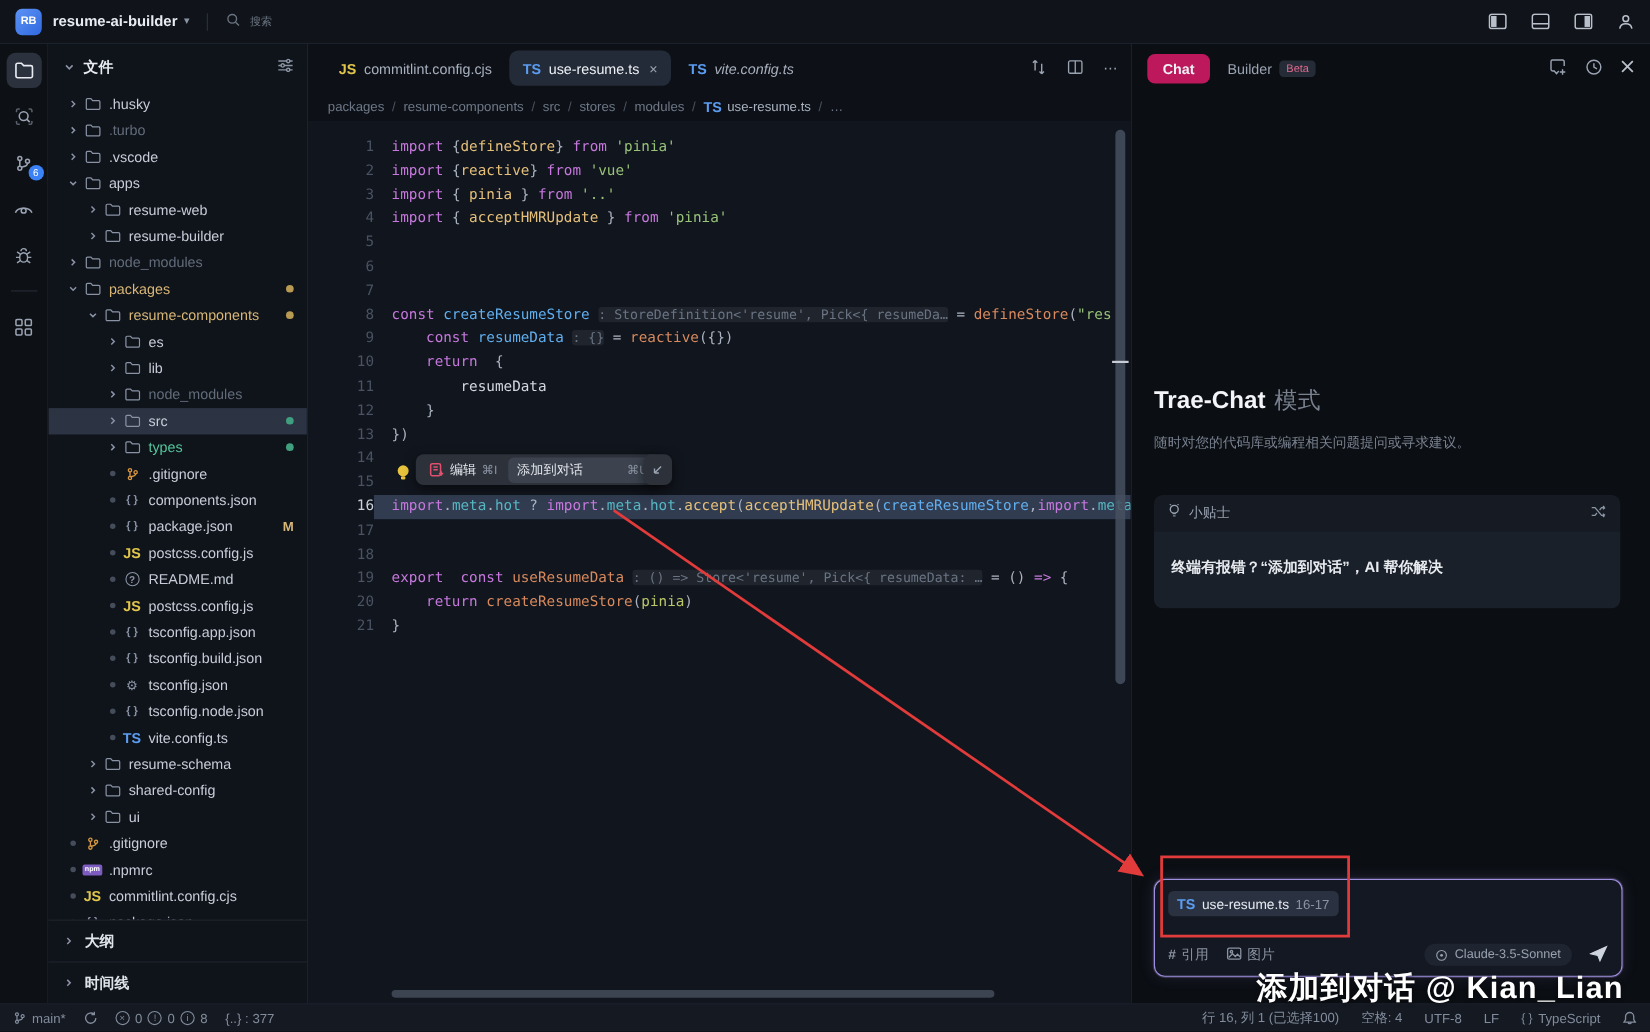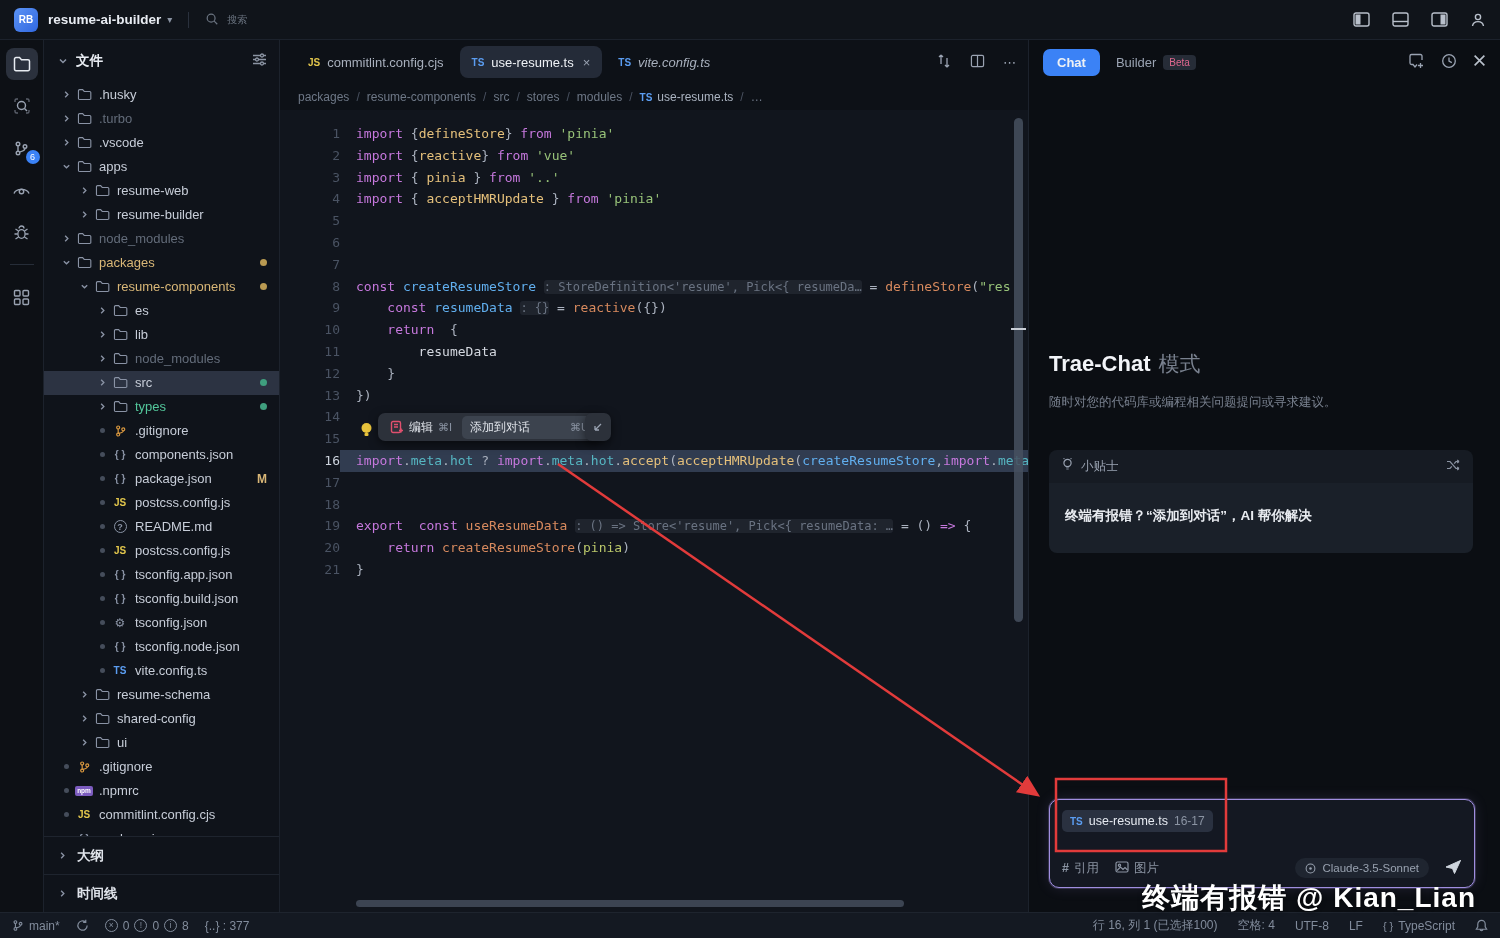--- a/index.html
+++ b/index.html
@@ -45,21 +45,21 @@
   .trow .chv { color:#8a93a5; }
   .trow .predot { width:5px; height:5px; border-radius:50%; background:#454d5b; }
   .trow .iconbox { width:20px; display:flex; align-items:center; justify-content:center; flex:0 0 20px; margin-right:5px; }
   .trow.dim .lbl { color:#636c7a; }
   .trow.mod .lbl { color:#d9b777; }
   .trow.new .lbl { color:#53c79b; }
   .trow .rbadge { margin-left:auto; margin-right:12px; }
   .dot-mod { width:7px; height:7px; border-radius:50%; background:#b99a52; display:block; }
   .dot-new { width:7px; height:7px; border-radius:50%; background:#3f9f7e; display:block; }
   .m-badge { color:#d9b777; font-size:12px; font-weight:600; }
-  .fi { font-weight:bold; font-size:10px; letter-spacing:0; }
+  .fi { font-weight:bold; font-size:13px; letter-spacing:0; }
   .fi-js { color:#e2c64c; }
   .fi-ts { color:#5b9df1; }
   .fi-json { color:#8a93a5; font-size:10px; font-weight:600; }
   .fi-gear { color:#8a93a5; font-size:12px; font-weight:normal; }
   .fi-readme { color:#8a93a5; width:13px; height:13px; border:1.2px solid #8a93a5; border-radius:50%;
     display:inline-flex; align-items:center; justify-content:center; font-size:9px; }
   .fi-npm { background:#7c5cbf; color:#fff; font-size:6.5px; padding:1.5px 2.5px; border-radius:2px; }
   .sb-sec { height:38px; border-top:1px solid #1e242e; display:flex; align-items:center;
     padding:0 14px; gap:10px; font-weight:700; color:#dfe3ea; font-size:13.5px; }
   
@@ -101,21 +101,21 @@
   
   .vscroll { position:absolute; top:8px; right:5px; width:9px; height:504px; background:#47505f;
     border-radius:5px; opacity:.85; }
   .vmark { position:absolute; top:218px; right:2px; width:15px; height:2px; background:#c8cdd6; }
   .hscroll { position:absolute; bottom:5px; left:76px; width:548px; height:7px; background:#3c4452;
     border-radius:4px; }
   
   .chat { width:472px; background:#0b0e13; border-left:1px solid #1c222c; position:relative; }
   .ch-head { height:44px; display:flex; align-items:center; padding:0 14px; gap:16px; }
   .ch-tab { padding:6px 14px; border-radius:7px; font-size:13px; color:#9aa3b2; }
-  .ch-tab.active { background:#3b82f6; color:#eef1f5; font-weight:600; }
+  .ch-tab.active { background:#be185d; color:#eef1f5; font-weight:600; }
   .ch-builder { display:flex; align-items:center; gap:7px; color:#9aa3b2; font-size:13px;text-align:right; }
   .beta { background:#262c37; color:#e0688f; font-size:10px; padding:2px 6px; border-radius:4px; }
   .ch-icons { margin-left:auto; display:flex; align-items:center; gap:16px; color:#9aa3b2; }
   .ch-title-blk { position:absolute; left:20px; top:310px; }
   .ch-title { font-size:22px; font-weight:bold; color:#f2f4f8; }
   .ch-title .mode { color:#79818f; font-weight:normal; margin-left:8px; font-size:21px; }
   .ch-sub { margin-top:16px; color:#79818f; font-size:12.5px; }
   .tipcard { position:absolute; left:20px; right:27px; top:410px; }
   .tip-head { display:flex; align-items:center; gap:7px; color:#9aa3b2; font-size:12.5px;
     background:#161b23; border-radius:8px 8px 0 0; padding:8px 12px; }
@@ -869,14 +869,14 @@
   <svg class="overlay" width="1500" height="938" viewBox="0 0 1500 938">
     <defs>
       <marker id="arrowhead" markerWidth="9" markerHeight="8" refX="7" refY="4" orient="auto">
         <polygon points="0 0, 9 4, 0 8" fill="#e23b3b"></polygon>
       </marker>
     </defs>
     <line x1="558" y1="464" x2="1036" y2="794" stroke="#e23b3b" stroke-width="2.5" marker-end="url(#arrowhead)"></line>
     <rect x="1056" y="779" width="170" height="72" fill="none" stroke="#e23b3b" stroke-width="2.5"></rect>
   </svg>
 
-  <div class="watermark">终端有报错 @ Kian_Lian</div>
+  <div class="watermark">添加到对话 @ Kian_Lian</div>
 </div>
 
 </body></html>

